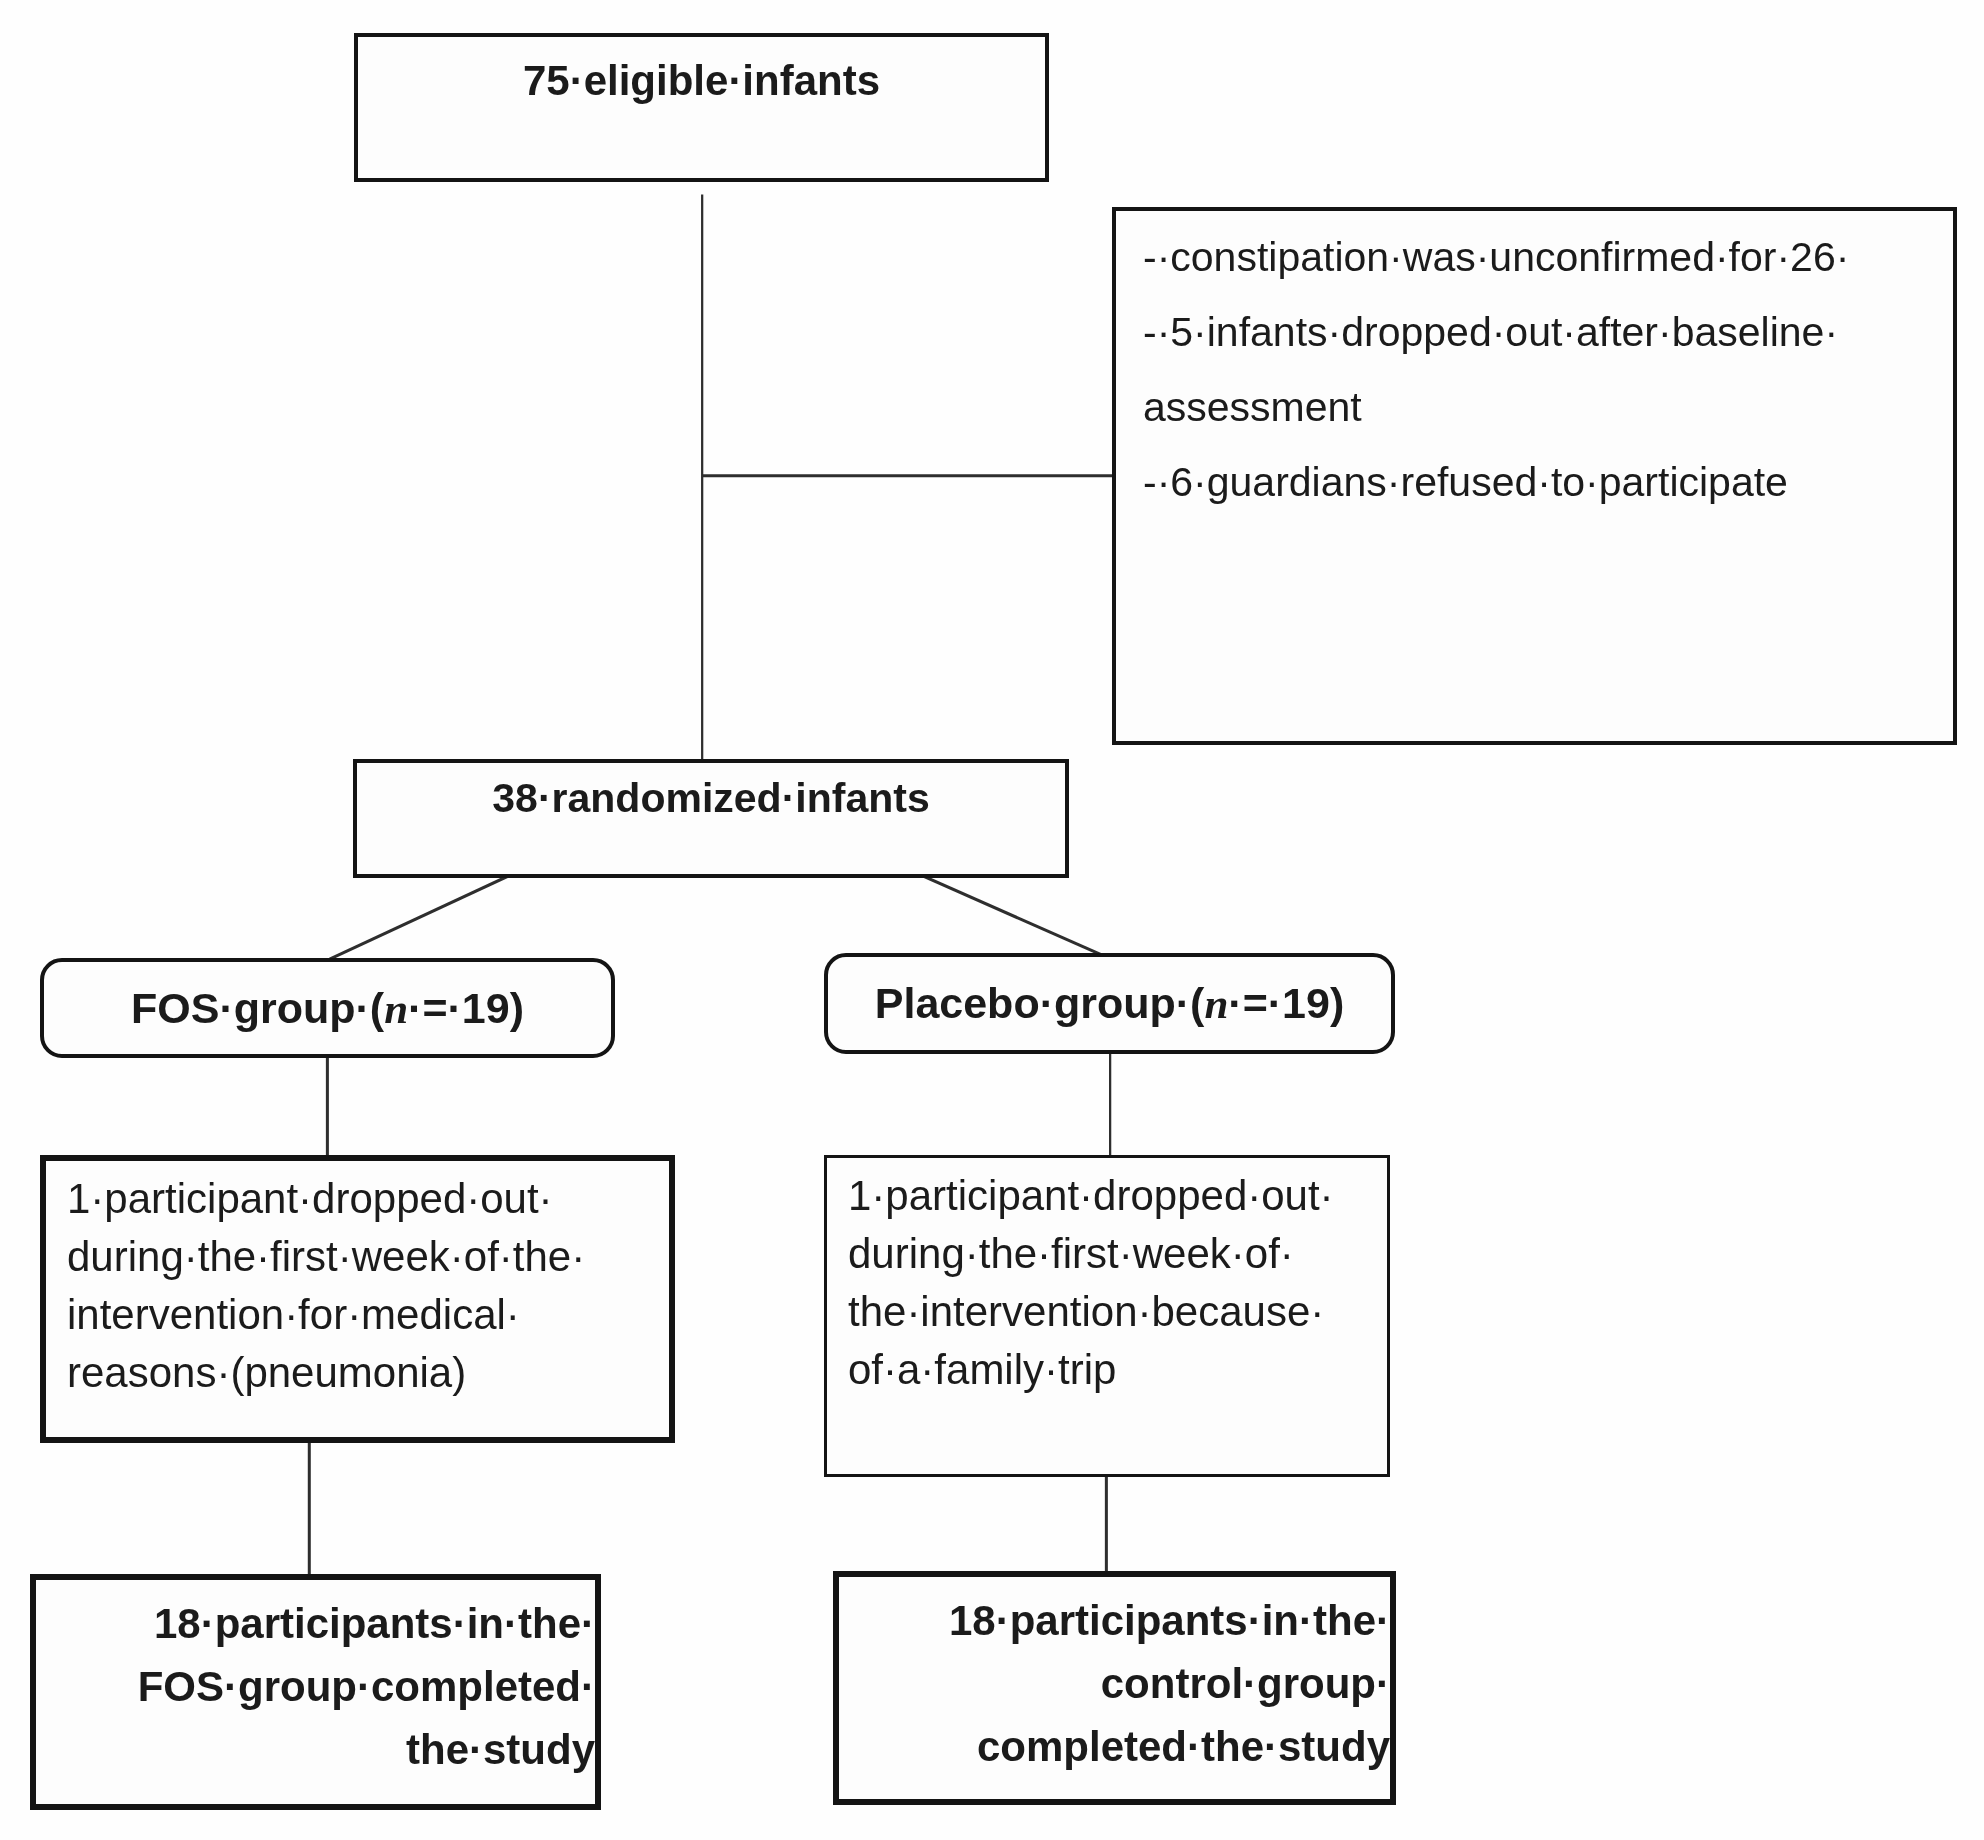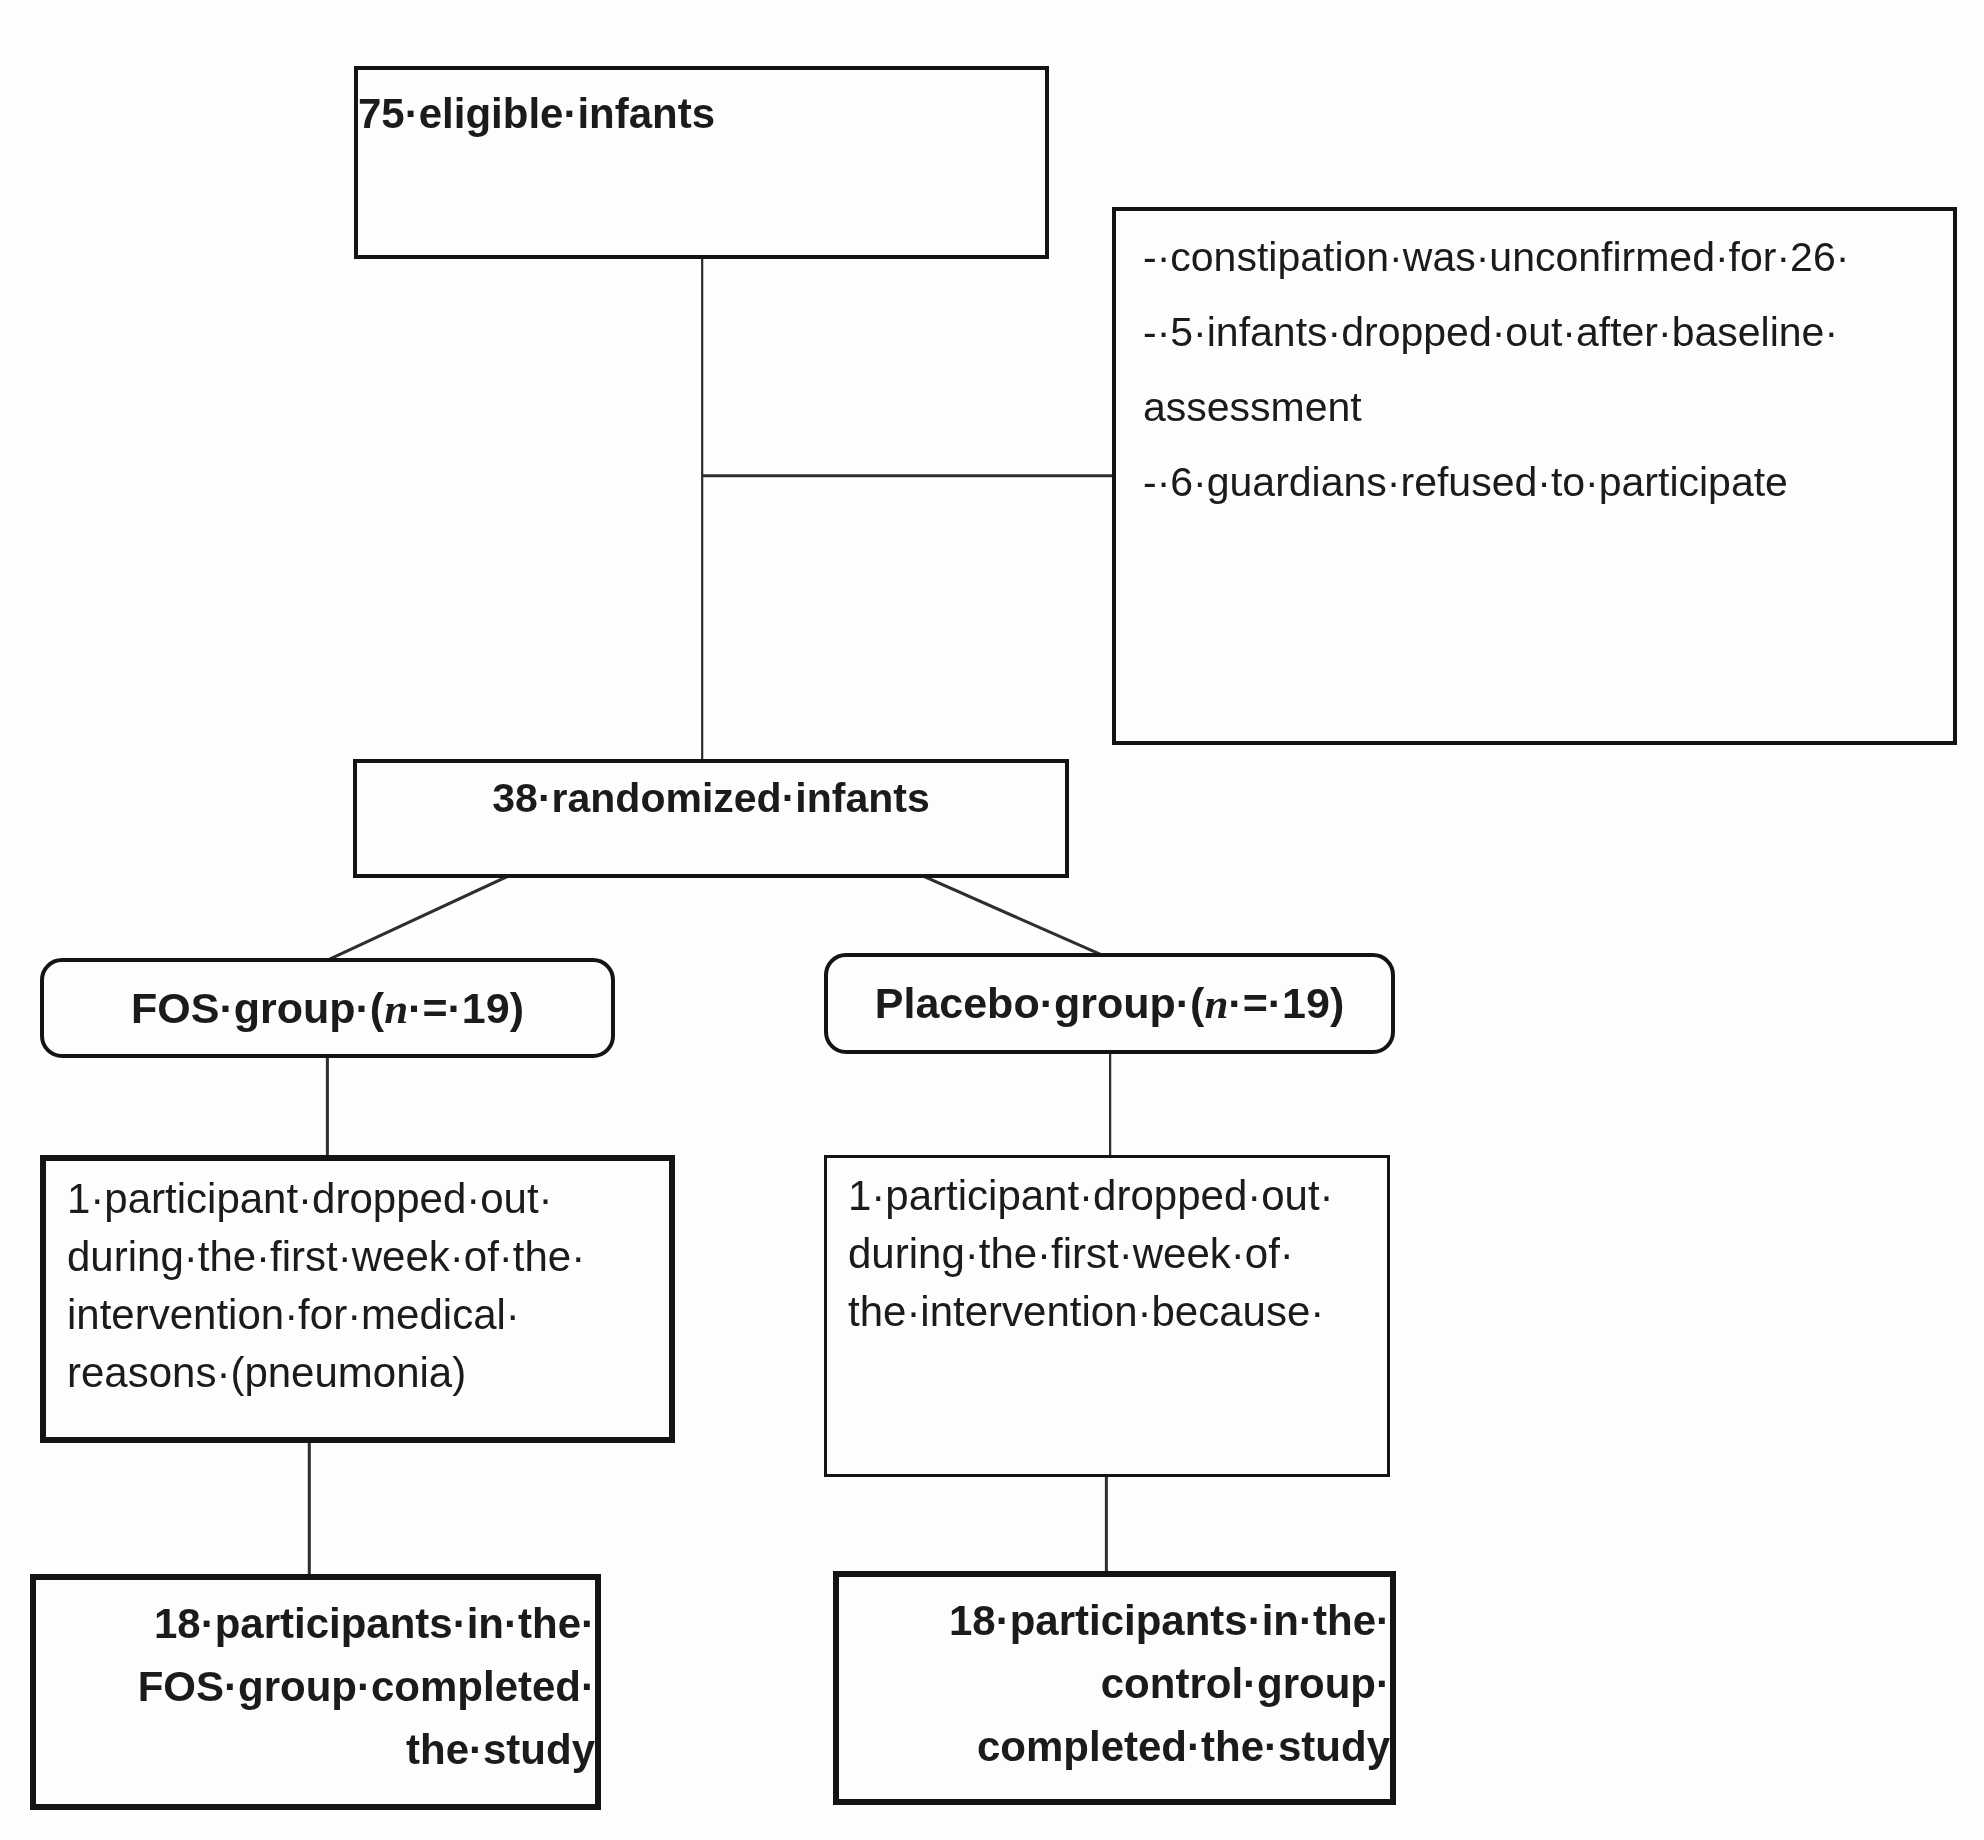--- a/index.html
+++ b/index.html
@@ -26,25 +26,24 @@
     position: absolute;
     box-sizing: border-box;
     background: #fdfdfd;
     border-style: solid;
     border-color: #141414;
   }
   .line { white-space: nowrap; }
 
   
   .box-eligible {
-    left: 354px; top: 33px; width: 695px; height: 193px;
+    left: 354px; top: 33px; width: 695px; height: 149px;
     border-width: 4.5px;
-    font-size: 42px; font-weight: bold; 
+    font-size: 42px; font-weight: bold; text-align: center;
     padding-top: 19.6px;
-    margin-top: 33px;
   }
   
   .box-exclusion {
     left: 1112px; top: 207px; width: 845px; height: 538px;
     border-width: 4.5px;
     font-size: 41px; line-height: 75px;
     padding: 9px 8px 0 27px;
   }
   
   .box-randomized {
@@ -123,20 +122,21 @@
     <div class="line">1·participant·dropped·out·</div>
     <div class="line">during·the·first·week·of·the·</div>
     <div class="line">intervention·for·medical·</div>
     <div class="line">reasons·(pneumonia)</div>
   </div>
 
   <div class="box box-dropout box-placebo-dropout">
     <div class="line">1·participant·dropped·out·</div>
     <div class="line">during·the·first·week·of·</div>
     <div class="line">the·intervention·because·</div>
+    <div class="line">of·a·family·trip</div>
   </div>
 
   <div class="box box-completed box-fos-completed">
     <div class="line">18·participants·in·the·</div>
     <div class="line">FOS·group·completed·</div>
     <div class="line">the·study</div>
   </div>
 
   <div class="box box-completed box-control-completed">
     <div class="line">18·participants·in·the·</div>

